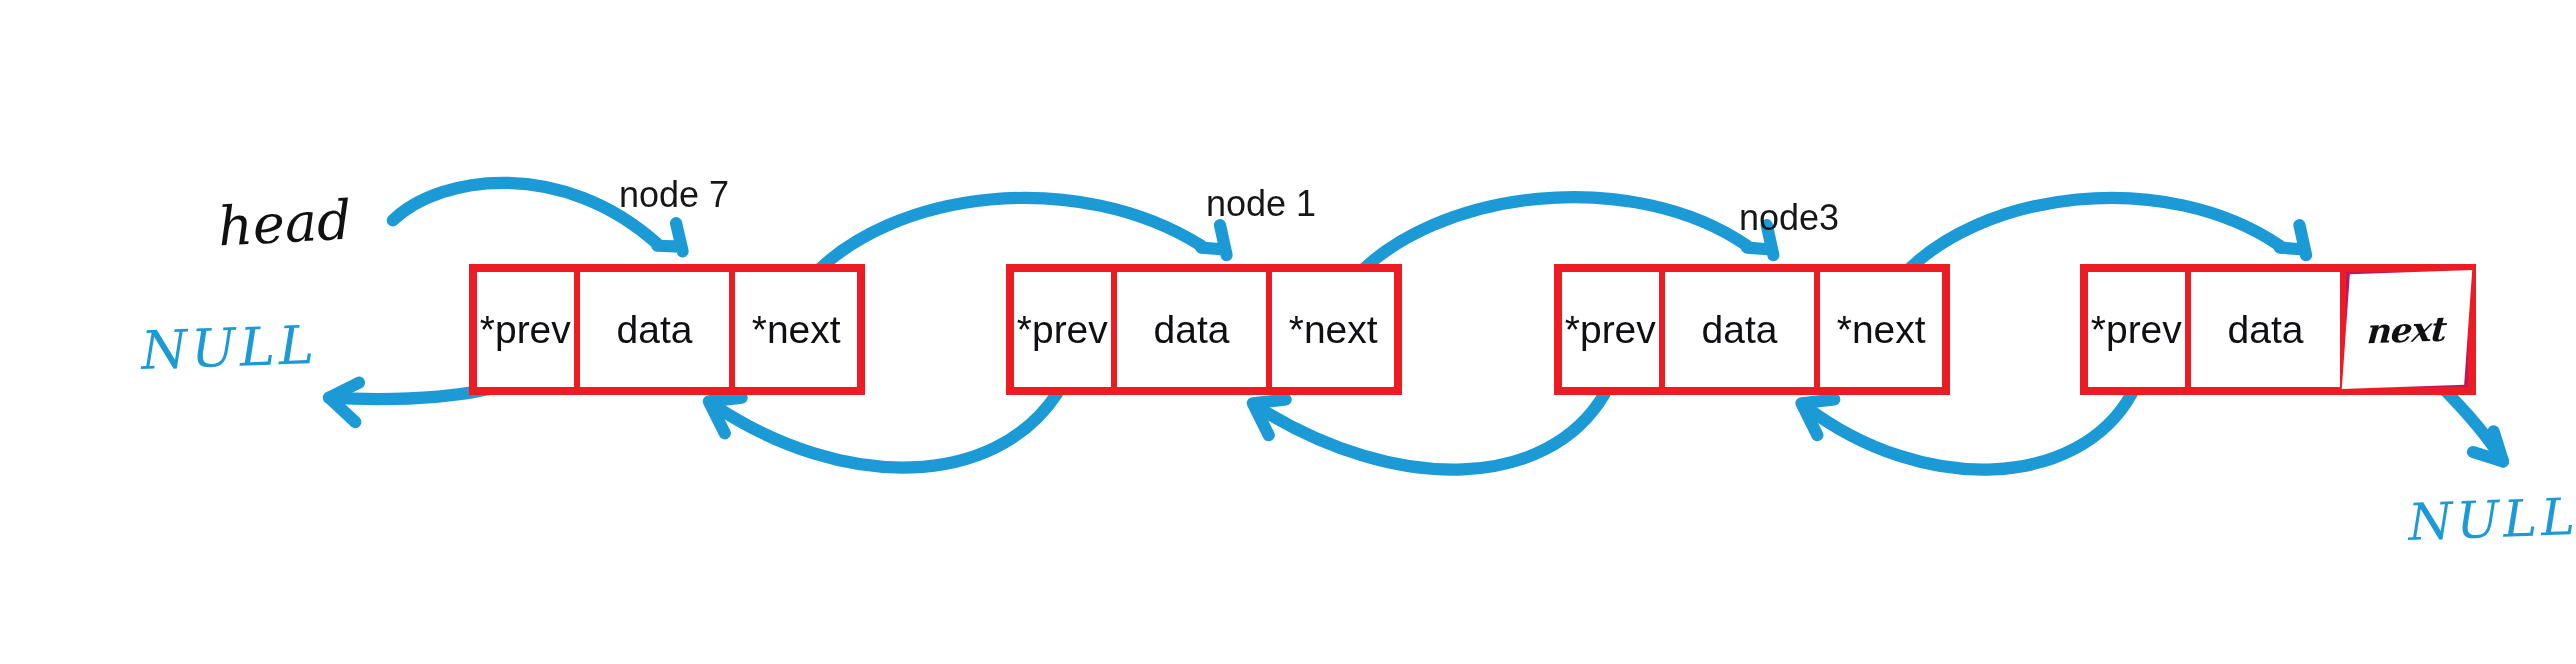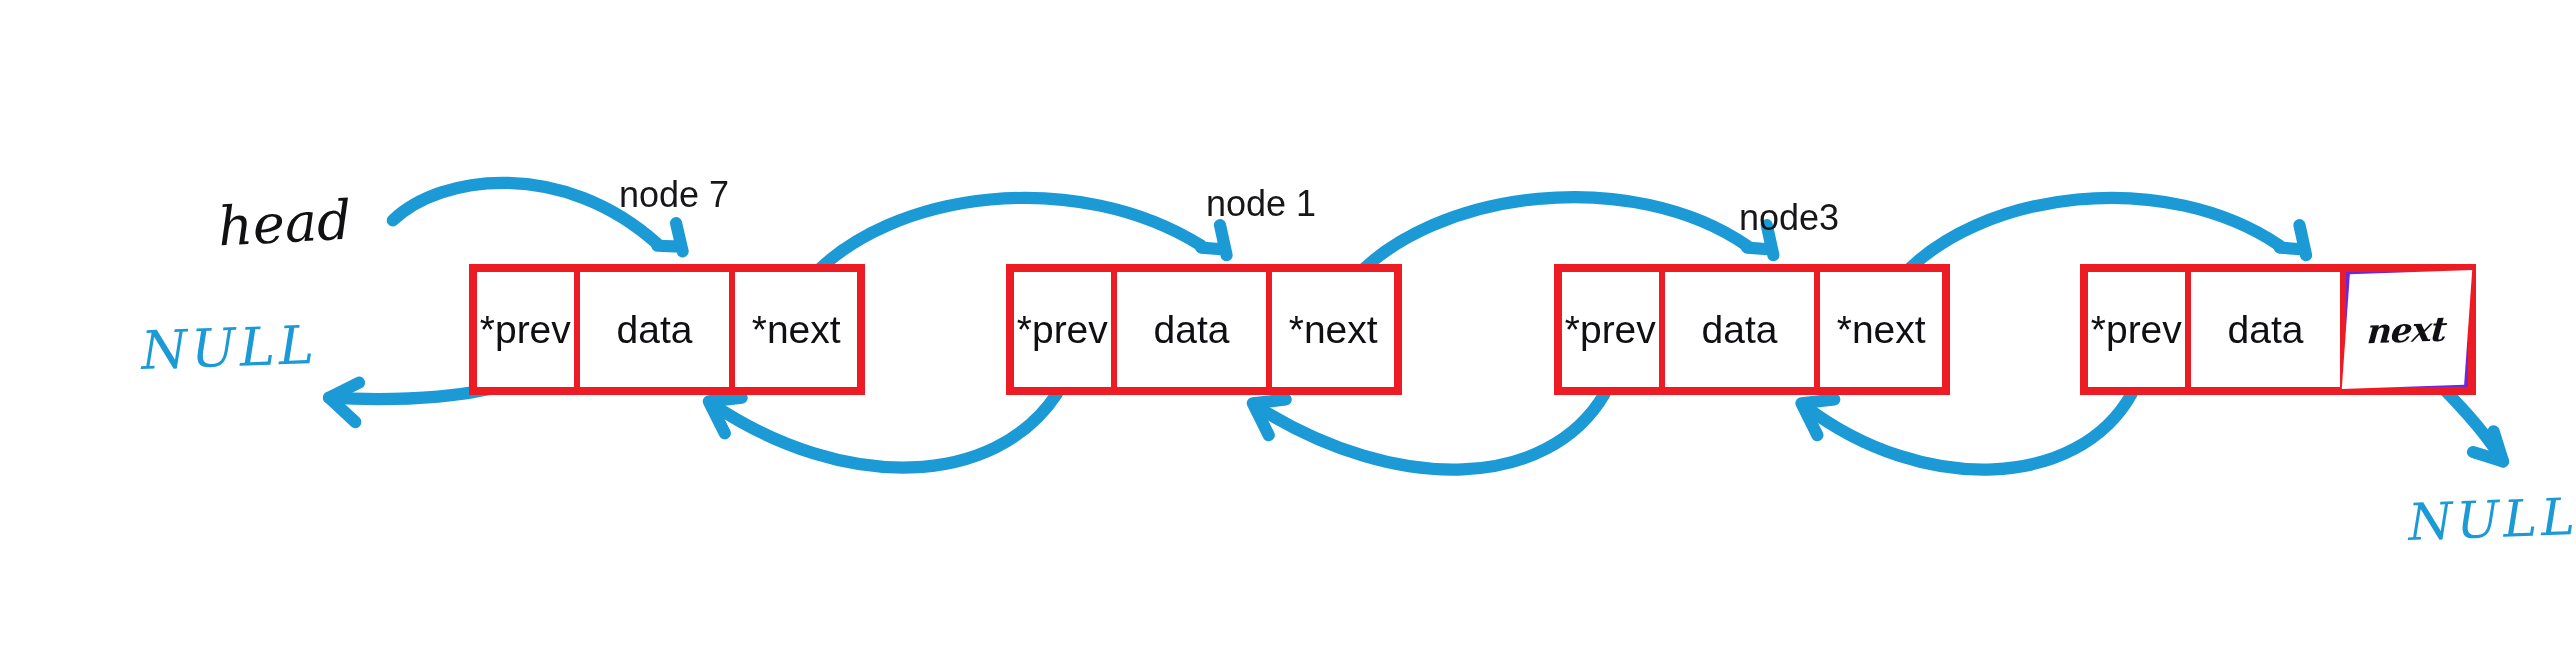--- a/index.html
+++ b/index.html
@@ -6,21 +6,21 @@
   body{width:2576px;height:664px;position:relative;overflow:hidden;
        font-family:"Liberation Sans","DejaVu Sans",sans-serif;}
   #stage{position:absolute;left:0;top:0;width:2576px;height:664px;background:#fff;}
   #arrows{position:absolute;left:0;top:0;width:2576px;height:664px;pointer-events:none;}
 
   .title{position:absolute;left:0;top:9.4px;width:2576px;text-align:center;
          font-size:43px;color:#17171a;letter-spacing:9.4px;
          font-family:"DejaVu Sans","Liberation Sans",sans-serif;font-weight:400;}
 
   .node{position:absolute;top:264px;height:131px;
-        border:8.4px solid #ed1c24;box-sizing:border-box;background:#6d28d9;
+        border:8.4px solid #ed1c24;box-sizing:border-box;background:#be185d;
         display:flex;}
   .cell{box-sizing:border-box;display:flex;align-items:center;justify-content:center;
         font-size:39px;color:#101014;background:#fff;}
   .cell.prev{width:27%;border-right:6.6px solid #ed1c24;}
   .cell.data{width:41%;border-right:6.6px solid #ed1c24;}
   .cell.next{width:32%;}
   .cell.handwritten{font-family:"DejaVu Serif","Liberation Serif",serif;
         font-style:italic;font-weight:700;font-size:34px;
         transform:skewX(-6deg) rotate(-2deg);letter-spacing:-0.9px;}
 

